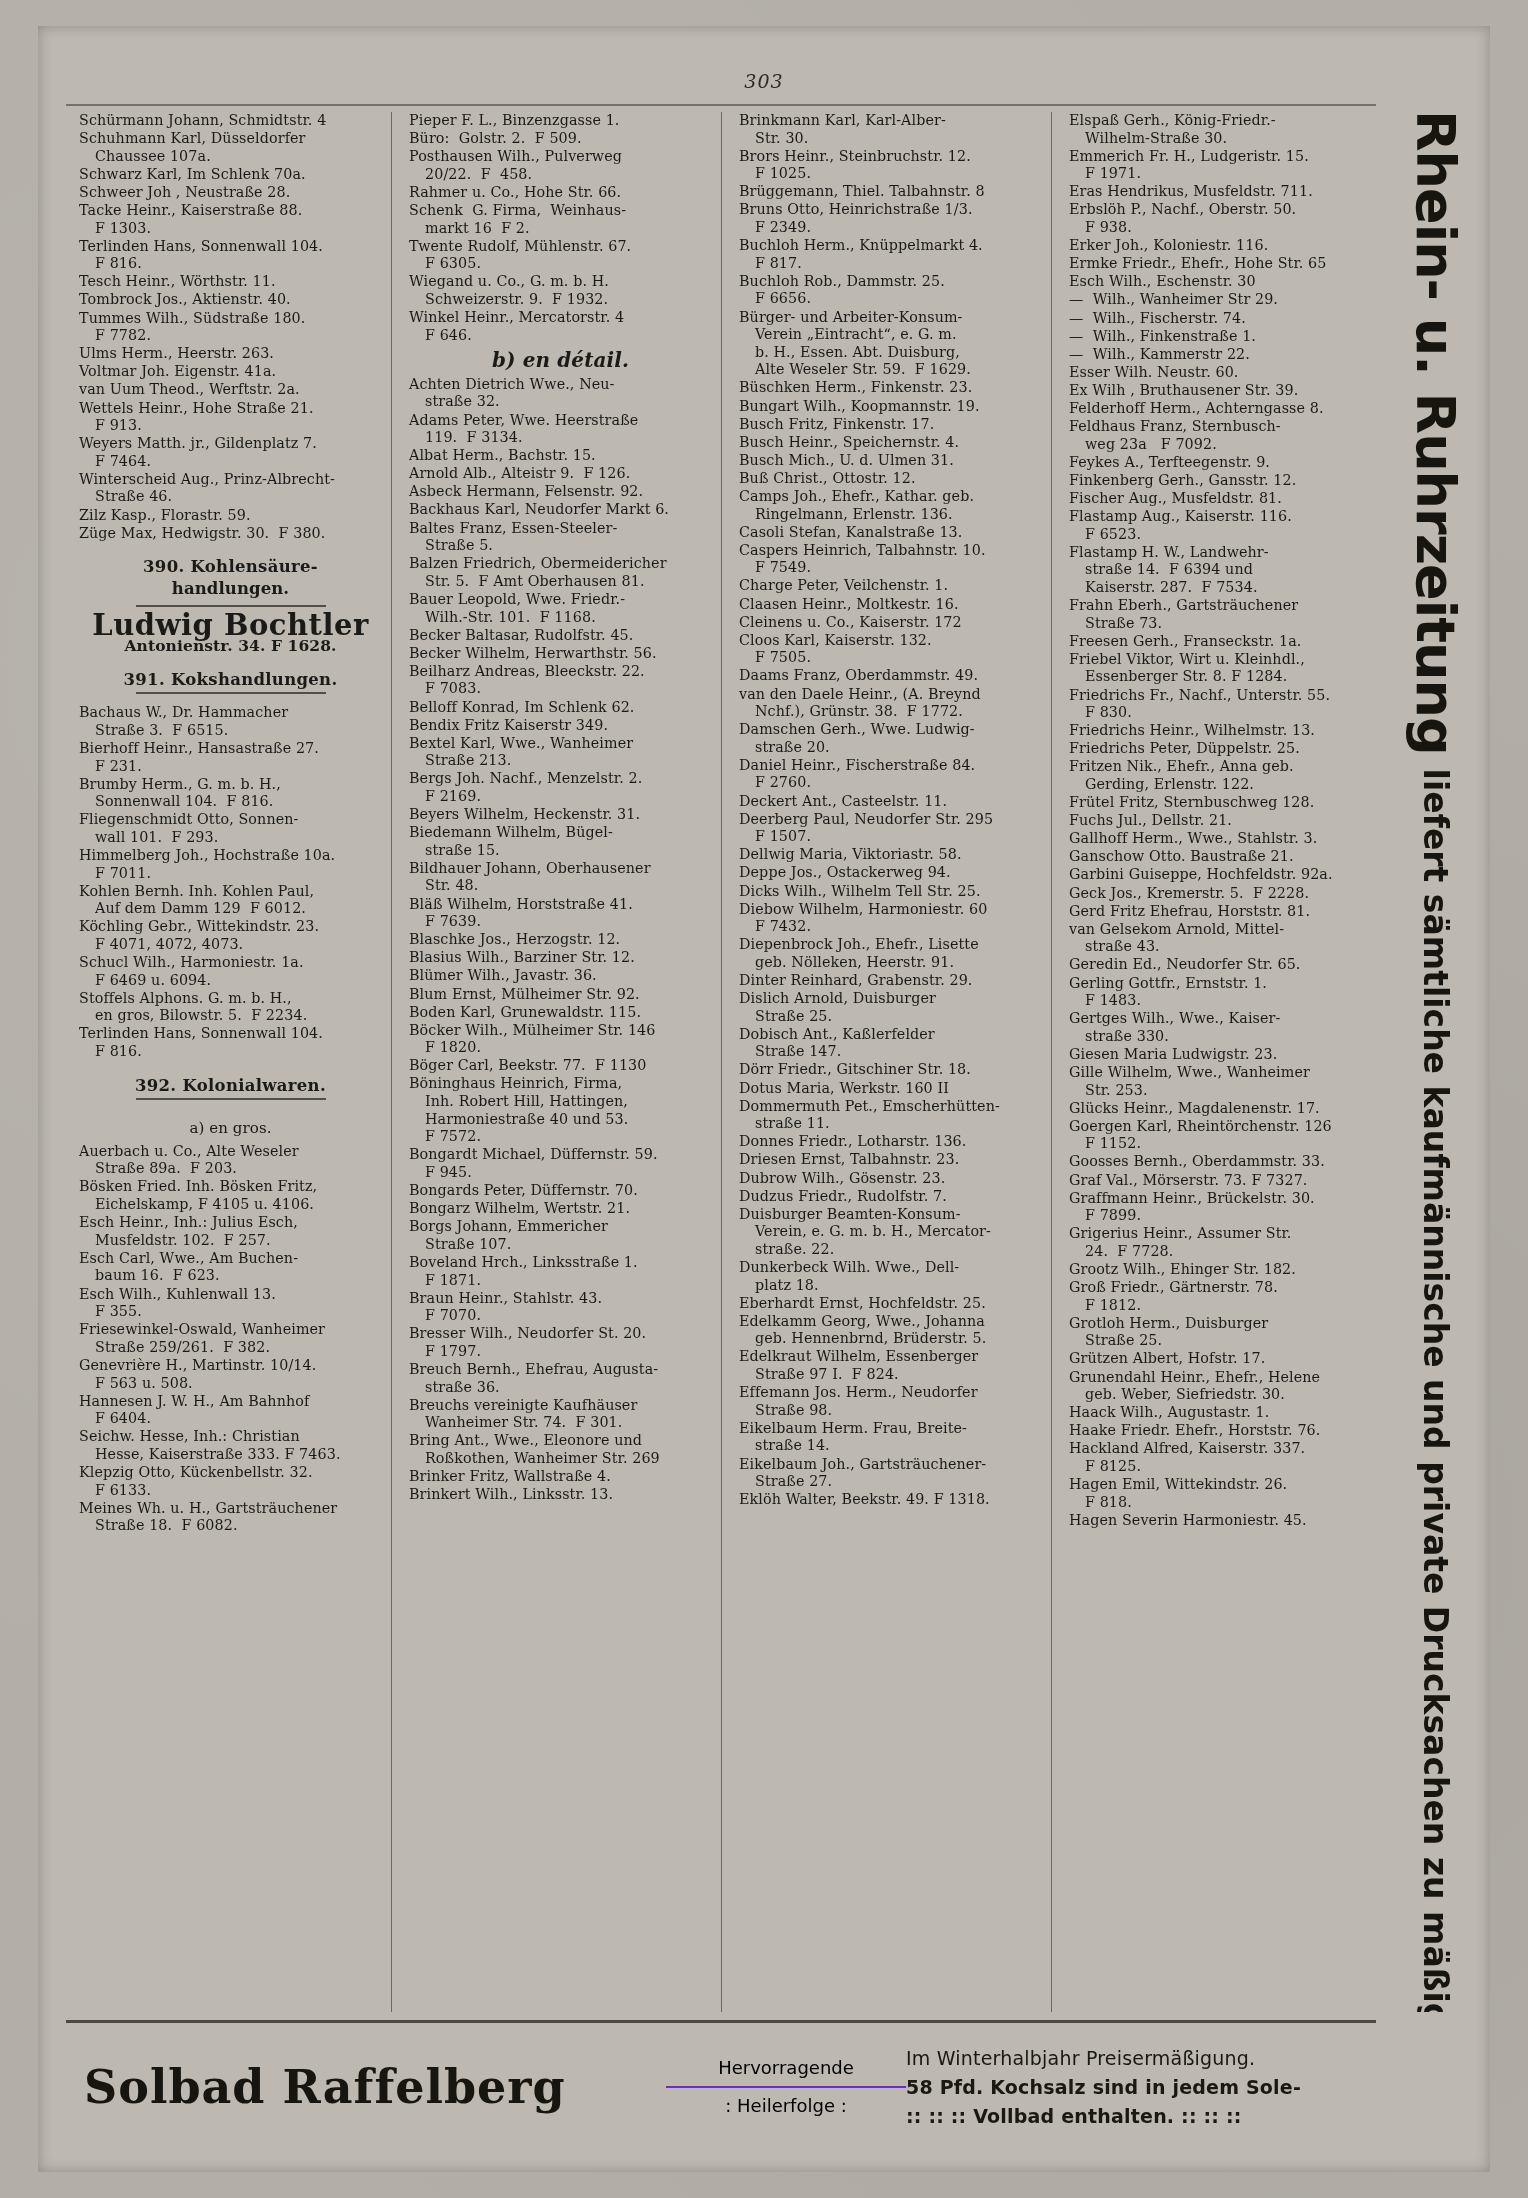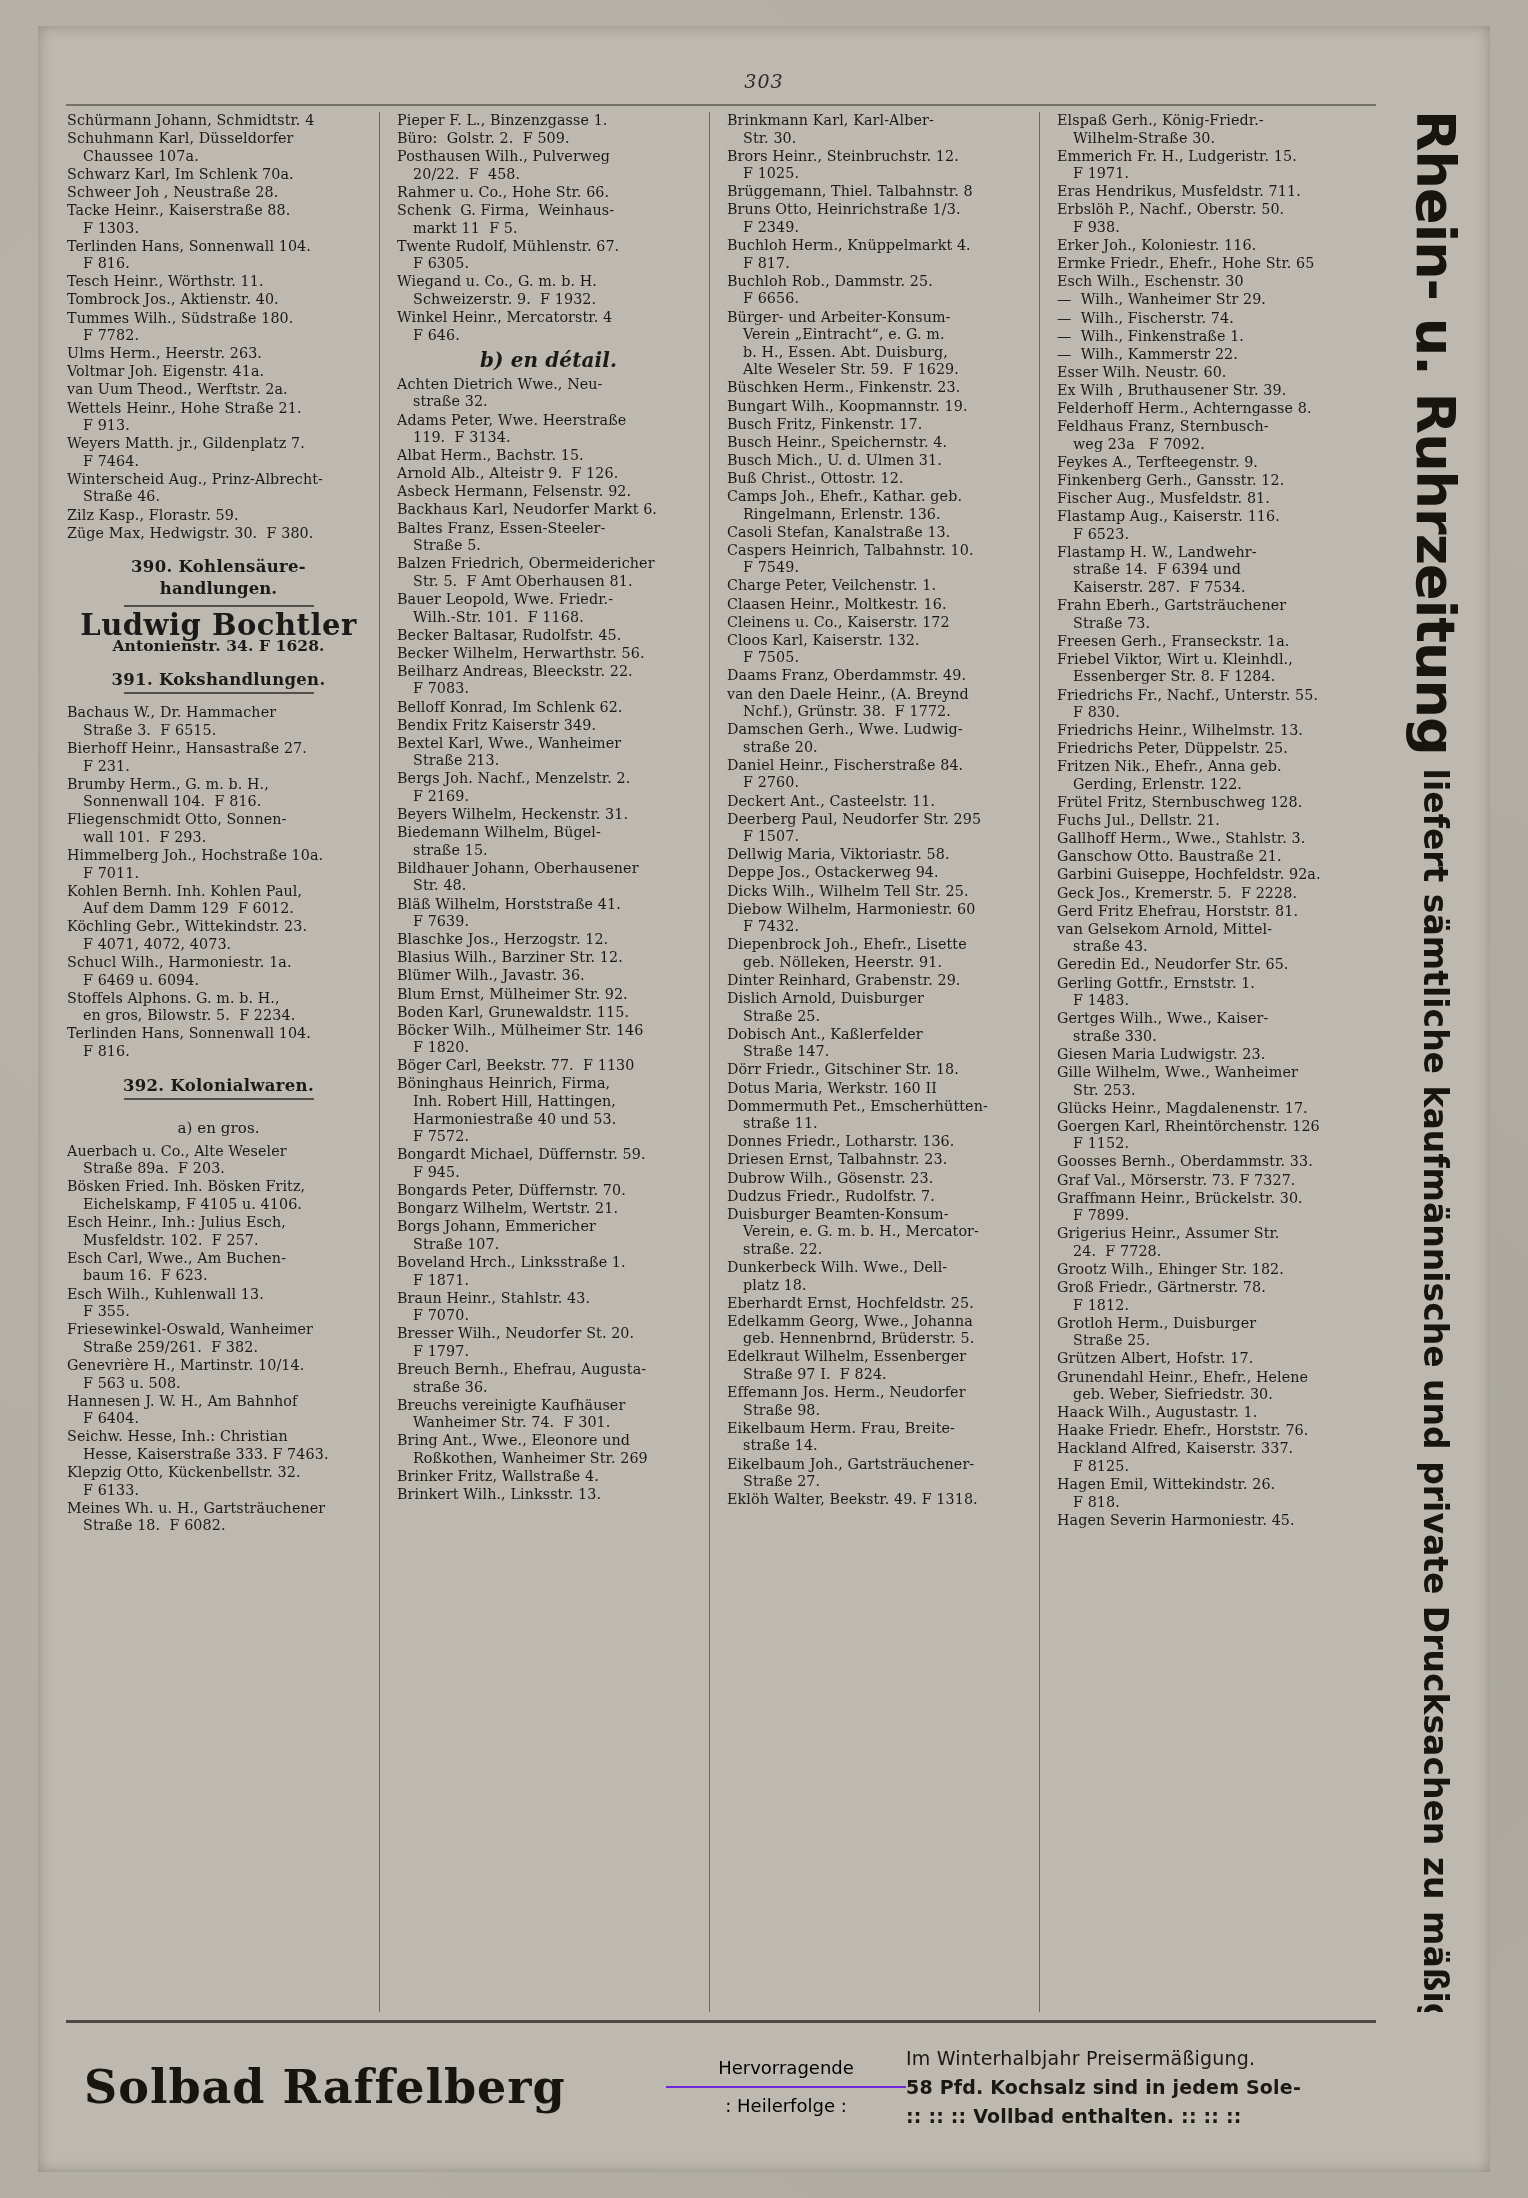--- a/index.html
+++ b/index.html
@@ -47,21 +47,21 @@
     position: absolute;
     left: 28px;
     top: 78px;
     width: 1310px;
     height: 2px;
     background: #3a3833;
     opacity: 0.55;
   }
   .columns {
     position: absolute;
-    left: 20px;
+    left: 32px;
     top: 86px;
     width: 1312px;
     height: 1900px;
     display: flex;
     gap: 8px;
   }
   .col {
     width: 328px;
     padding: 0 9px 0 9px;
     box-sizing: border-box;
@@ -304,21 +304,21 @@
           <p class="entry">Meines Wh. u. H., Gartsträuchener
 Straße 18.  F 6082.</p>
         </div>
       <div class="col">
           <p class="entry">Pieper F. L., Binzenzgasse 1.</p>
           <p class="entry">Büro:  Golstr. 2.  F 509.</p>
           <p class="entry">Posthausen Wilh., Pulverweg
 20/22.  F  458.</p>
           <p class="entry">Rahmer u. Co., Hohe Str. 66.</p>
           <p class="entry">Schenk  G. Firma,  Weinhaus-
-markt 11  F 5.</p>
+markt 16  F 2.</p>
           <p class="entry">Twente Rudolf, Mühlenstr. 67.
 F 6305.</p>
           <p class="entry">Wiegand u. Co., G. m. b. H.
 Schweizerstr. 9.  F 1932.</p>
           <p class="entry">Winkel Heinr., Mercatorstr. 4
 F 646.</p>
           <div class="subhead">b) en détail.</div>
           <p class="entry">Achten Dietrich Wwe., Neu-
 straße 32.</p>
           <p class="entry">Adams Peter, Wwe. Heerstraße

